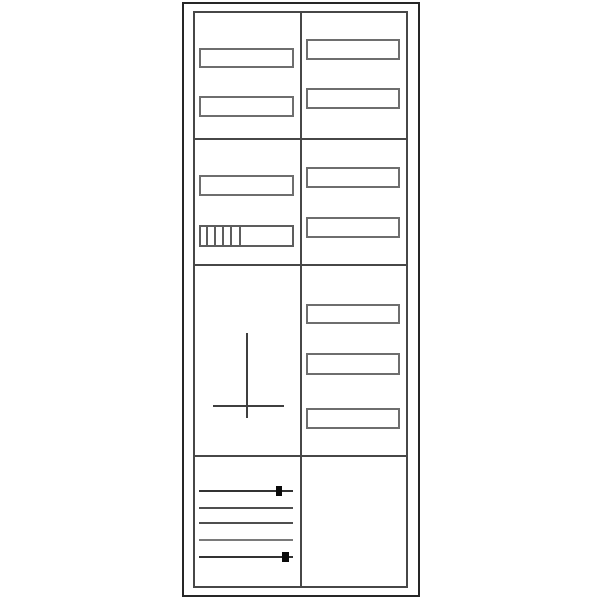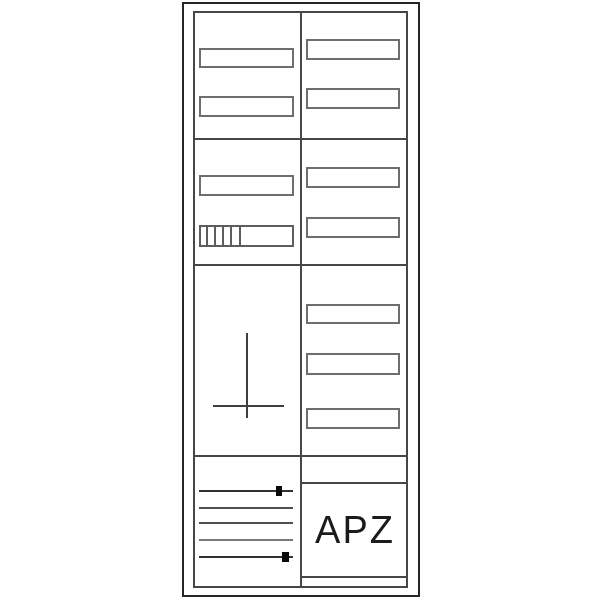--- a/index.html
+++ b/index.html
@@ -113,17 +113,14 @@
   <div class="abs slot" style="left:306px;top:408px;width:94px;height:21px"></div>
 
   <div class="abs wire dark" style="top:490px"></div>
   <div class="abs wire" style="top:507px"></div>
   <div class="abs wire" style="top:522px"></div>
   <div class="abs wire light" style="top:539px"></div>
   <div class="abs wire dark" style="top:556px"></div>
   <div class="abs tap" style="left:276px;top:486px;width:6px;height:10px"></div>
   <div class="abs tap" style="left:282px;top:552px;width:7px;height:10px"></div>
 
-  <div class="abs apz-box">
-    <span class="apz-label">APZ</span>
-  </div>
 
 </div>
 
 </body></html>

